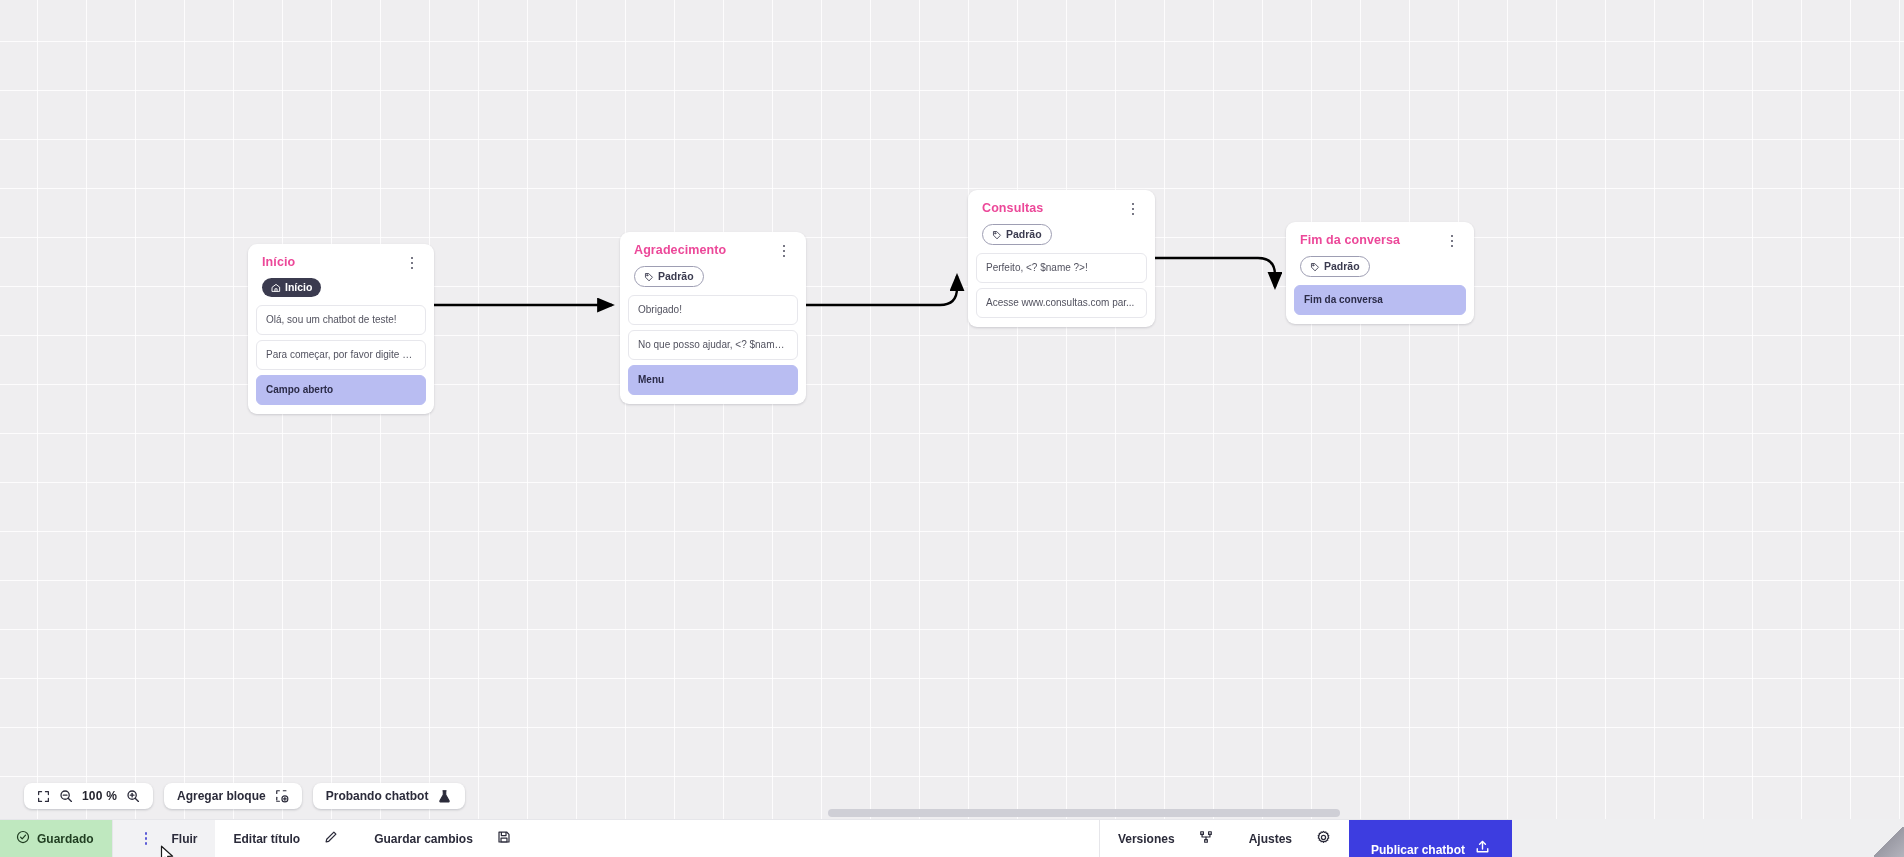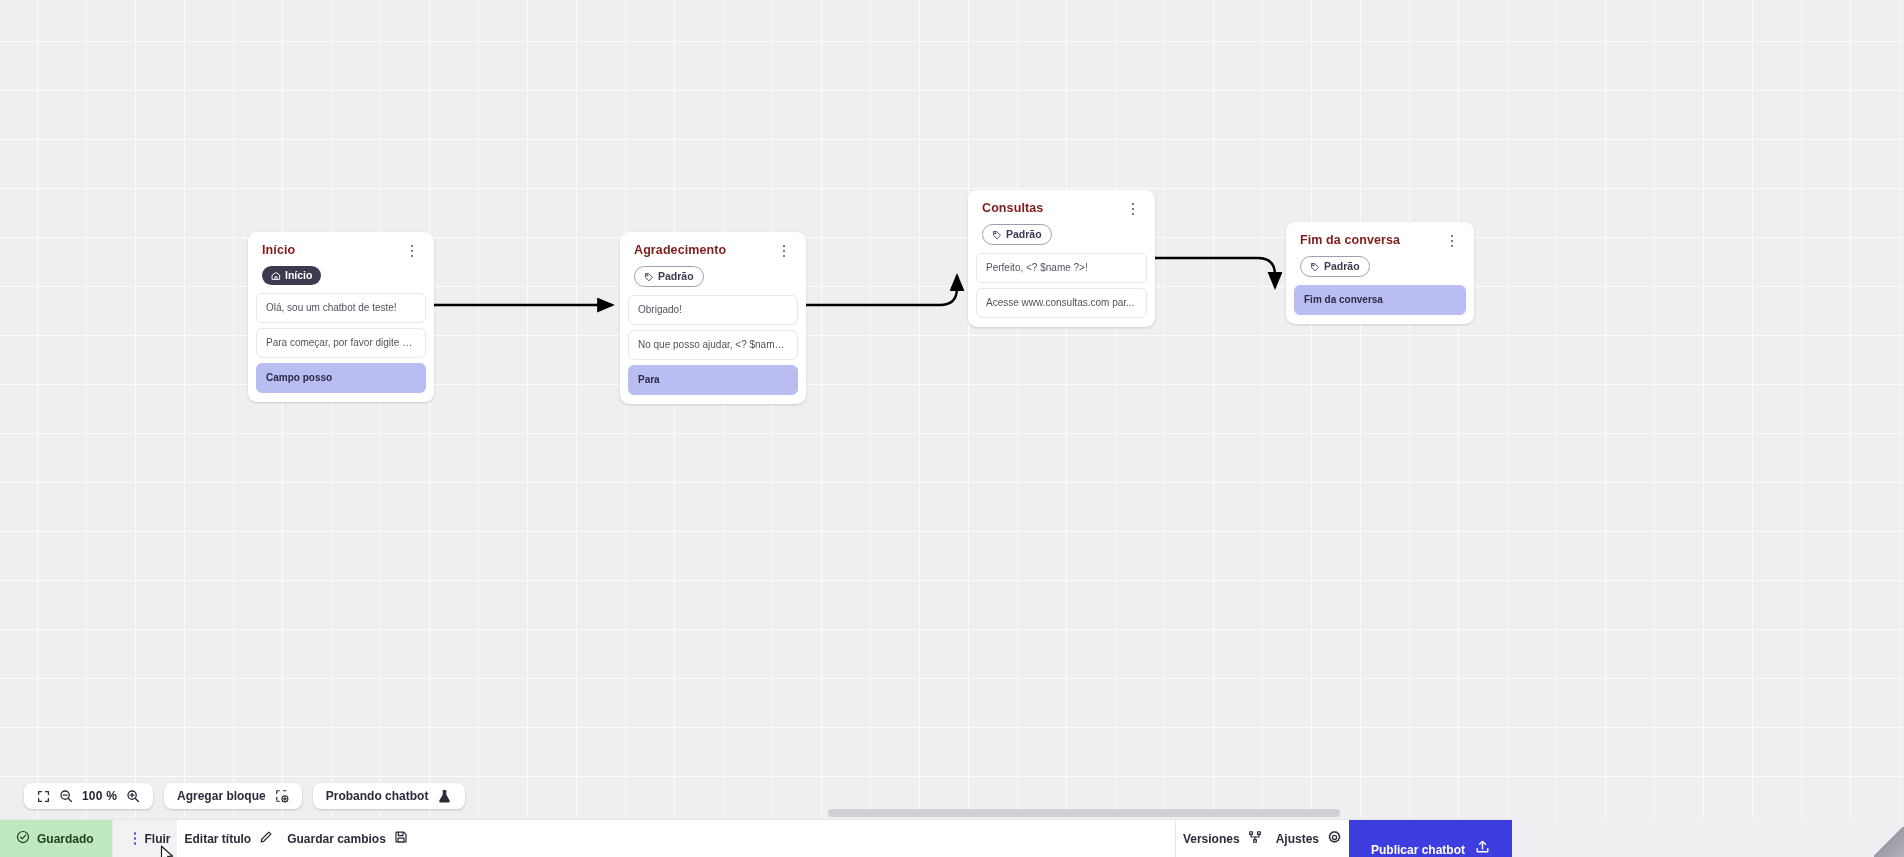--- a/index.html
+++ b/index.html
@@ -31,21 +31,21 @@
     background: #ffffff;
     border-radius: 9px;
     box-shadow: 0 1px 3px rgba(16,24,40,0.10), 0 1px 2px rgba(16,24,40,0.06);
     padding: 9px 8px 9px 8px;
   }
   .node-head {
     display: flex; align-items: flex-start; justify-content: space-between;
     padding: 2px 6px 0 6px;
   }
   .node-title {
-    font-size: 12.5px; font-weight: 700; color: #7f1d1d; letter-spacing: .1px;
+    font-size: 12.5px; font-weight: 700; color: #ec4899; letter-spacing: .1px;
     line-height: 15px;
   }
   .dots {
     width: 16px; height: 18px; display: flex; flex-direction: column;
     align-items: center; justify-content: center; gap: 2.5px; cursor: pointer;
     margin-top: -1px;
   }
   .dots i { display: block; width: 2.6px; height: 2.6px; border-radius: 50%; background: #4b4b5c; }
 
   .badge-row { padding: 6px 6px 8px 6px; }
@@ -100,21 +100,21 @@
     background: #ffffff; display: flex; align-items: stretch;
     border-top: 1px solid #e6e6ea; z-index: 10;
   }
   .saved-chip {
     display: flex; align-items: center; gap: 7px;
     background: #bfe8bf; color: #1f3d20; font-weight: 700; font-size: 12px;
     padding: 0 18px 0 16px;
   }
   .sb-sep { width: 1px; background: #e6e6ea; align-self: stretch; }
   .sb-item {
-    display: flex; align-items: center; gap: 8px; padding: 0 7px;
+    display: flex; align-items: center; gap: 24px; padding: 0 18px;
     font-size: 12px; font-weight: 600; color: #2b2b3a; cursor: pointer;
     white-space: nowrap;
   }
   .sb-item.flow-active { background: #f2f2f4; }
   .sb-dots { display: flex; flex-direction: column; gap: 2.5px; align-items: center; padding: 0 0 0 14px;}
   .sb-dots i { width: 2.8px; height: 2.8px; border-radius: 50%; background: #5a5ad6; }
   .sb-spacer { flex: 1; }
   .publish-btn {
     display: flex; align-items: flex-end; gap: 10px;
     background: #3d3de0; color: #ffffff; font-size: 12px; font-weight: 700;
@@ -140,21 +140,21 @@
       <defs>
         <marker id="arrow" markerWidth="9" markerHeight="9" refX="6.2" refY="3.1" orient="auto">
           <path d="M0,0 L7.4,3.1 L0,6.2 Z" fill="#000000"></path>
         </marker>
       </defs>
       <path d="M434,305 L612,305" stroke="#000" stroke-width="2.4" fill="none" marker-end="url(#arrow)"></path>
       <path d="M806,305 L940,305 Q957,305 957,288 L957,276" stroke="#000" stroke-width="2.4" fill="none" marker-end="url(#arrow)"></path>
       <path d="M1155,258 L1258,258 Q1275,258 1275,275 L1275,287" stroke="#000" stroke-width="2.4" fill="none" marker-end="url(#arrow)"></path>
     </svg>
 
-    <div class="node" id="node-inicio" style="left:248px; top:232px; width:186px;">
+    <div class="node" id="node-inicio" style="left:248px; top:244px; width:186px;">
       <div class="node-head">
         <div class="node-title">Início</div>
         <div class="dots">
             <i></i>
             <i></i>
             <i></i>
           </div>
       </div>
       <div class="badge-row">
         <span class="badge start">
@@ -163,21 +163,21 @@
               <path d="M2.2 6.6 L8 2.2 L13.8 6.6 L13.8 13.4 L2.2 13.4 Z"></path>
               <path d="M6.3 13.4 L6.3 9.3 L9.7 9.3 L9.7 13.4"></path>
             </svg>
           </span>
           <span>Início</span>
         </span>
       </div>
       <div class="rows">
         <div class="row">Olá, sou um chatbot de teste!</div>
         <div class="row">Para começar, por favor digite o ...</div>
-        <div class="row highlight">Campo posso</div>
+        <div class="row highlight">Campo aberto</div>
       </div>
     </div>
 
     <div class="node" id="node-agradecimento" style="left:620px; top:232px; width:186px;">
       <div class="node-head">
         <div class="node-title">Agradecimento</div>
         <div class="dots">
             <i></i>
             <i></i>
             <i></i>
@@ -190,21 +190,21 @@
               <path d="M2.3 7.6 L2.3 2.4 L7.5 2.4 L13.6 8.5 L8.4 13.7 Z"></path>
               <circle cx="5.1" cy="5.2" r="1.1"></circle>
             </svg>
           </span>
           <span>Padrão</span>
         </span>
       </div>
       <div class="rows">
         <div class="row">Obrigado!</div>
         <div class="row">No que posso ajudar, &lt;? $name ...</div>
-        <div class="row highlight">Para</div>
+        <div class="row highlight">Menu</div>
       </div>
     </div>
 
     <div class="node" id="node-consultas" style="left:968px; top:190px; width:187px;">
       <div class="node-head">
         <div class="node-title">Consultas</div>
         <div class="dots">
             <i></i>
             <i></i>
             <i></i>

